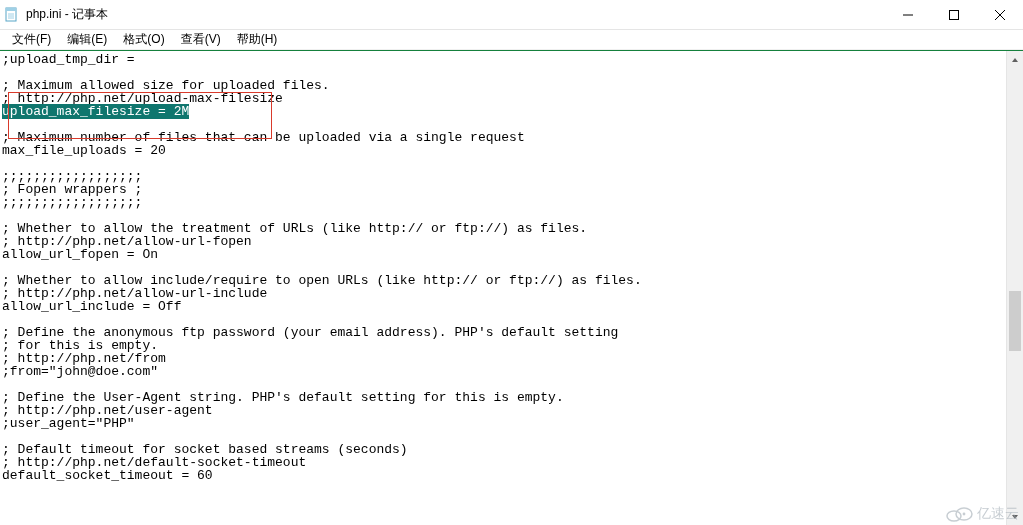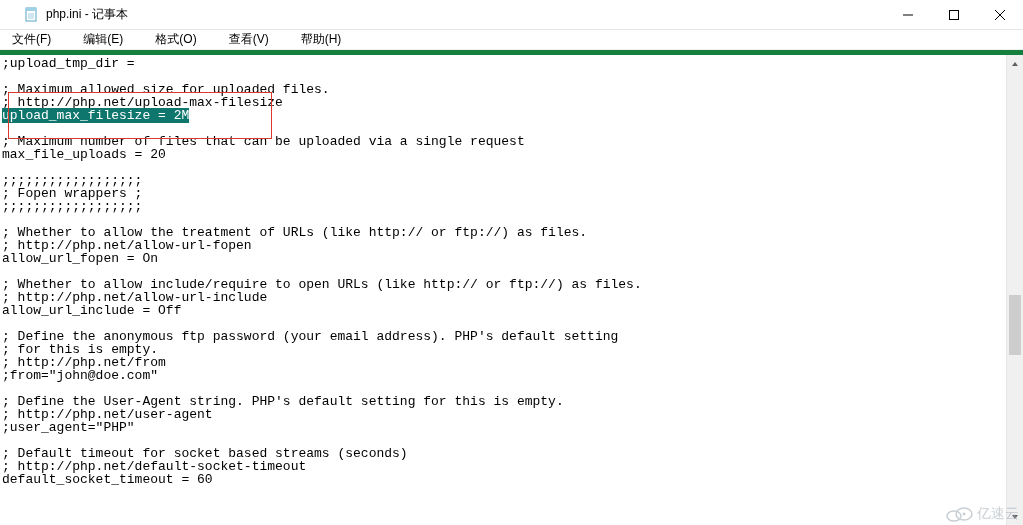--- a/index.html
+++ b/index.html
@@ -11,21 +11,21 @@
       height: 525px;
       overflow: hidden;
       position: relative;
     }
     .titlebar {
       height: 30px;
       background: #ffffff;
       border-bottom: 1px solid #e5e5e5;
       display: flex;
       align-items: center;
-      padding-left: 24px;
+      padding-left: 4px;
     }
     .titlebar .app-icon {
       width: 16px; height: 16px;
       margin-right: 6px;
       display: inline-flex;
       align-items: center; justify-content: center;
     }
     .titlebar .title {
       flex: 1;
       color: #000;
@@ -48,29 +48,28 @@
       border: none;
     }
     .menubar {
       height: 20px;
       display: flex;
       align-items: center;
       padding: 0 4px;
       font-size: 12px;
       color: #000;
       border-bottom: 1px solid #f0f0f0;
-      gap: 16px;
     }
     .menu-item {
       padding: 2px 8px;
     }
     .content-wrap {
       position: relative;
       height: calc(100% - 50px);
-      border-top: 5px solid #15803d;
+      border-top: 1px solid #15803d;
       display: flex;
     }
     .editor {
       flex: 1;
       font-family: Consolas, "Courier New", monospace;
       font-size: 13px;
       line-height: 13px;
       white-space: pre;
       color: #000;
       padding: 2px 2px 2px 2px;

